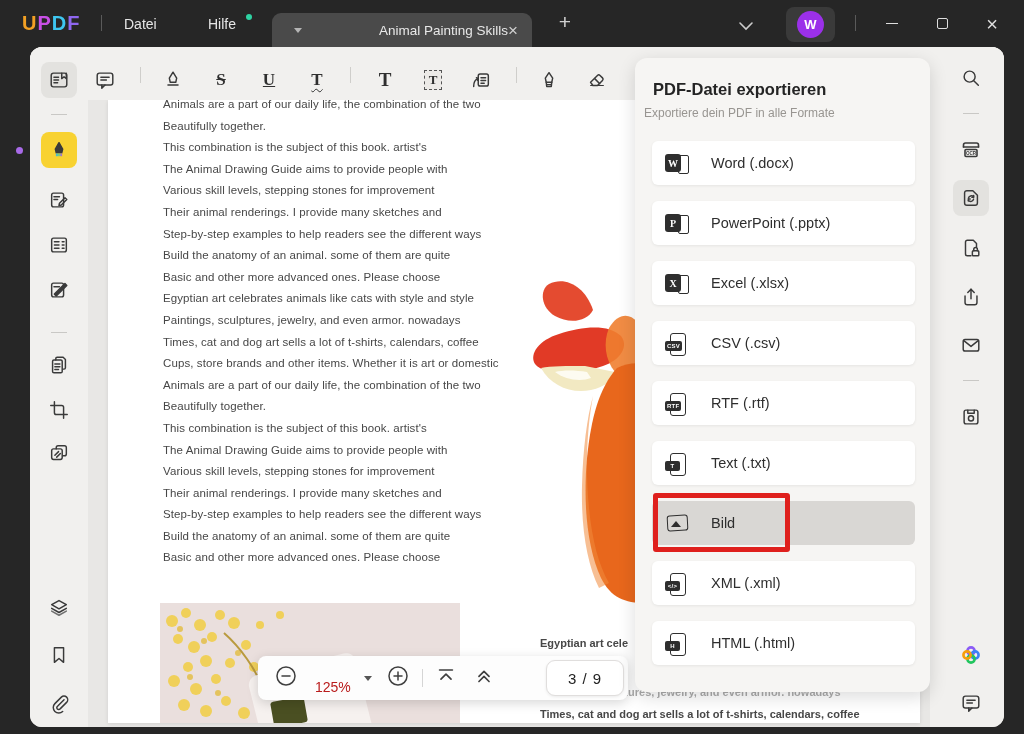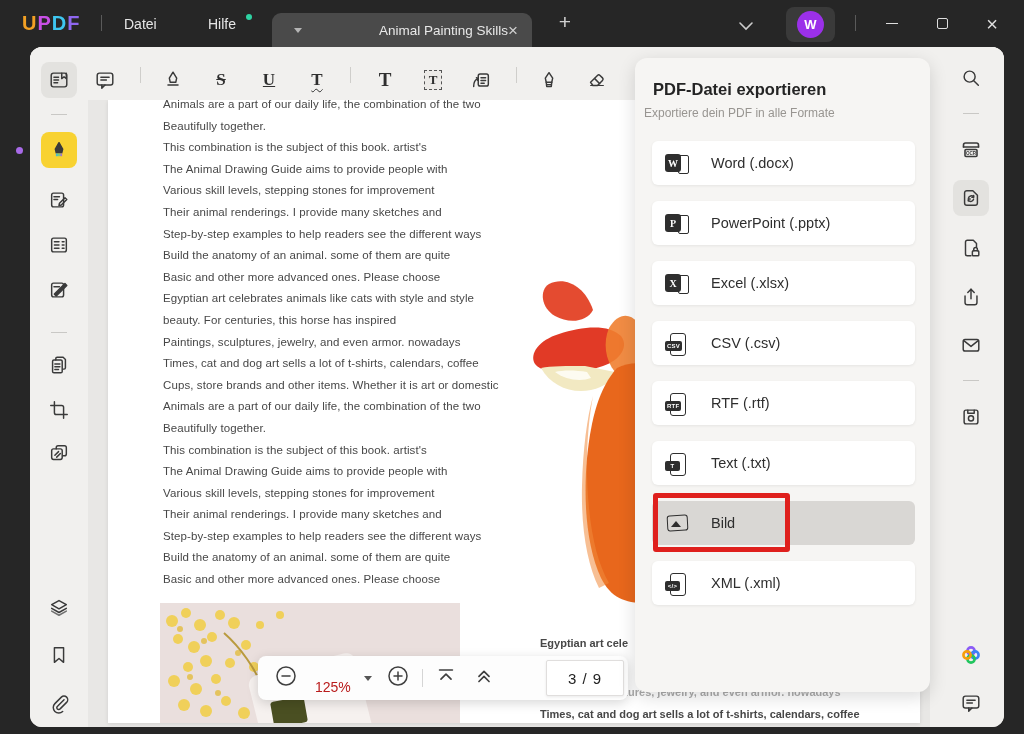--- a/index.html
+++ b/index.html
@@ -66,21 +66,21 @@
 
   .flowers { position:absolute; left:52px; top:503px; width:300px; height:120px; background:#eadfde; overflow:hidden; }
   .rooster { position:absolute; left:417px; top:168px; width:120px; height:335px; }
 
   
   .zoombar { position:absolute; left:228px; top:609px; width:370px; height:44px; background:#fdfdfd; border-radius:8px; box-shadow:0 3px 12px rgba(0,0,0,.16); display:flex; align-items:center; z-index:8; padding:0 4px 0 16px; }
   .zoombar svg { stroke:#3f3f3f; fill:none; stroke-width:1.5; stroke-linecap:round; stroke-linejoin:round; }
   .zb-zoomtext { font-size:14px; color:#b91c1c; margin:18px 9px 0 17px; }
   .zb-caret { width:0; height:0; border-left:4.5px solid transparent; border-right:4.5px solid transparent; border-top:5.5px solid #555; margin:0 14px 0 4px; }
   .zb-vdiv { width:1px; height:18px; background:#d5d5d5; margin:0 12px; }
-  .page-box { margin-left:auto; width:78px; height:36px; background:#fff; border:1px solid #e0dedd; border-radius:2px; box-shadow:0 1px 3px rgba(0,0,0,.08); display:flex; align-items:center; justify-content:center; font-size:15px; color:#222; letter-spacing:1px; }
+  .page-box { margin-left:auto; width:78px; height:36px; background:#fff; border:1px solid #e0dedd; border-radius:9px; box-shadow:0 1px 3px rgba(0,0,0,.08); display:flex; align-items:center; justify-content:center; font-size:15px; color:#222; letter-spacing:1px; }
 
   
   .panel { position:absolute; left:605px; top:11px; width:295px; height:634px; background:#f6f5f3; border-radius:12px; box-shadow:0 5px 18px rgba(0,0,0,.14); z-index:9; }
   .panel-title { position:absolute; left:18px; top:22px; font-size:16.5px; font-weight:bold; color:#242424; }
   .panel-sub { position:absolute; left:9px; top:48px; font-size:12px; color:#989591; }
   .exp-list { position:absolute; left:17px; top:83px; width:263px; }
   .exp-card { height:44px; border-radius:6px; background:#fff; box-shadow:0 1px 3px rgba(0,0,0,.07); display:flex; align-items:center; padding-left:13px; margin-bottom:16px; }
   .exp-card.selected { background:#d9d7d4; box-shadow:none; }
   .fmt-icon { width:24px; height:24px; position:relative; margin-right:22px; flex:none; }
   .fmt-label { font-size:14.5px; color:#2e2e2e; }
@@ -138,21 +138,20 @@
     <div class="pdf-line">Animals are a part of our daily life, the combination of the two</div>
         <div class="pdf-line">Beautifully together.</div>
         <div class="pdf-line">This combination is the subject of this book. artist's</div>
         <div class="pdf-line">The Animal Drawing Guide aims to provide people with</div>
         <div class="pdf-line">Various skill levels, stepping stones for improvement</div>
         <div class="pdf-line">Their animal renderings. I provide many sketches and</div>
         <div class="pdf-line">Step-by-step examples to help readers see the different ways</div>
         <div class="pdf-line">Build the anatomy of an animal. some of them are quite</div>
         <div class="pdf-line">Basic and other more advanced ones. Please choose</div>
         <div class="pdf-line">Egyptian art celebrates animals like cats with style and style</div>
-        <div class="pdf-line">beauty. For centuries, this horse has inspired</div>
         <div class="pdf-line">Paintings, sculptures, jewelry, and even armor. nowadays</div>
         <div class="pdf-line">Times, cat and dog art sells a lot of t-shirts, calendars, coffee</div>
         <div class="pdf-line">Cups, store brands and other items. Whether it is art or domestic</div>
         <div class="pdf-line">Animals are a part of our daily life, the combination of the two</div>
         <div class="pdf-line">Beautifully together.</div>
         <div class="pdf-line">This combination is the subject of this book. artist's</div>
         <div class="pdf-line">The Animal Drawing Guide aims to provide people with</div>
         <div class="pdf-line">Various skill levels, stepping stones for improvement</div>
         <div class="pdf-line">Their animal renderings. I provide many sketches and</div>
         <div class="pdf-line">Step-by-step examples to help readers see the different ways</div>
@@ -505,20 +504,26 @@
           <span class="fmt-label">Bild</span>
         </div>
 
         <div class="exp-card">
           <span class="fmt-icon doc">
             <b class="fmt-badge">&lt;/&gt;</b>
           </span>
           <span class="fmt-label">XML (.xml)</span>
         </div>
 
+        <div class="exp-card">
+          <span class="fmt-icon doc">
+            <b class="fmt-badge">H</b>
+          </span>
+          <span class="fmt-label">HTML (.html)</span>
+        </div>
       </div>
     <div class="bild-red-box"></div>
   </div>
 
   <div class="edge-dot" style="position:absolute"></div>
 </div>
 
 <div style="position:absolute; left:16px; top:147px; width:7px; height:7px; border-radius:50%; background:#a86ae8; z-index:20"></div>
 
 </body></html>

